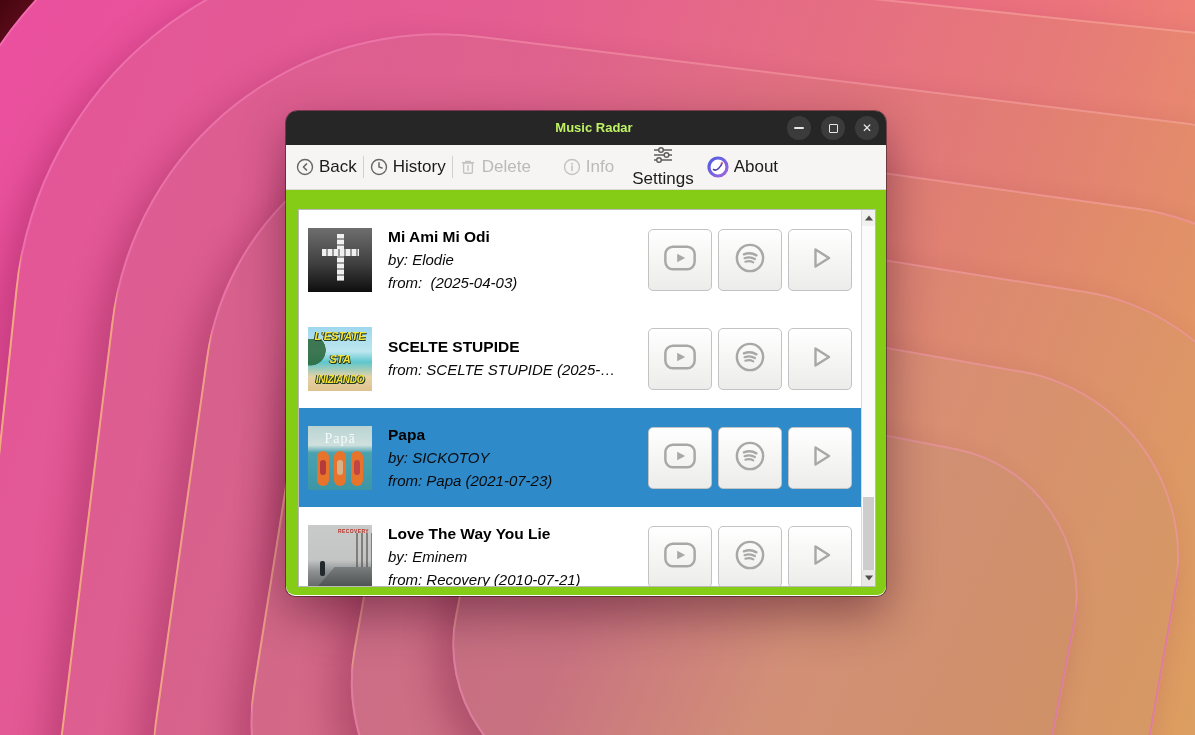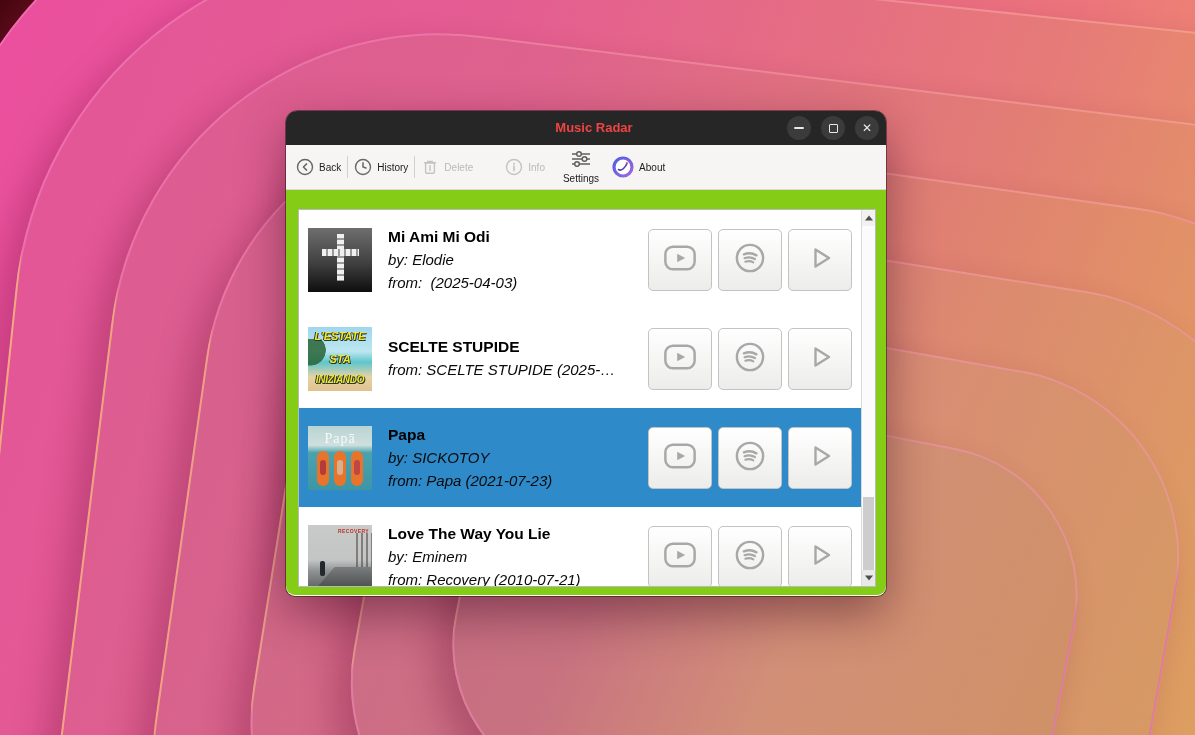--- a/index.html
+++ b/index.html
@@ -24,31 +24,31 @@
         background:linear-gradient(103deg,#cc6a88 0%,#cd7083 25%,#d88d74 55%,#d69a62 98%); }
   .r0 { left:460px;  top:415px;  width:610px;  height:410px;  border-radius:150px; transform:rotate(11deg);
         background:linear-gradient(103deg,#c76d85 0%,#c87280 25%,#d28f77 55%,#cf9166 98%); }
 
   
   .window { position:absolute; left:286px; top:111px; width:600px; height:485px;
     border-radius:12px 12px 9px 9px; background:#fcfcfb;
     box-shadow:0 0 0 1px rgba(0,0,0,.4), 0 18px 48px rgba(50,0,25,.45); }
   .titlebar { position:relative; height:34px; background:#262626; border-radius:11px 11px 0 0; }
   .tb-title { position:absolute; left:16px; right:0; top:0; height:34px; line-height:34px;
-    text-align:center; color:#ef4444; font-size:13px; font-weight:bold; }
+    text-align:center; color:#bef264; font-size:13px; font-weight:bold; }
   .tb-controls { position:absolute; right:7px; top:5px; display:flex; gap:10px; }
   .wbtn { width:24px; height:24px; border-radius:50%; background:#3b3b3b; position:relative;
     display:flex; align-items:center; justify-content:center; }
   .g-min { width:10px; height:2px; background:#e8e8e8; border-radius:1px; }
   .g-max { width:9px; height:9px; border:1.5px solid #e8e8e8; border-radius:1px; }
   .g-close { color:#ececec; font-size:12px; line-height:1; }
 
   
   .toolbar { display:flex; align-items:center; height:45px; padding:0 10px; gap:6px;
-    background:#f6f5f4; border-bottom:1px solid #dcd8d3; font-size:10px; color:#1c1c1c; }
+    background:#f6f5f4; border-bottom:1px solid #dcd8d3; font-size:17px; color:#1c1c1c; }
   .tool { display:flex; align-items:center; gap:5px; }
   .tool svg { display:block; }
   .tool.disabled { color:#bcb9b6; }
   .tsep { width:1px; height:22px; background:#d3d0cb; }
   .ml26 { margin-left:26px;text-align:center; } .ml12 { margin-left:12px;flex-direction:column; } .ml7 { margin-left:7px; }
 
   
   .content { position:relative; height:405px; background:#84cc16; border-radius:0 0 9px 9px; }
   .list { position:absolute; left:12px; top:19px; width:578px; height:378px;
     border:1px solid #b9b9b9; background:#ffffff; overflow:hidden; }

